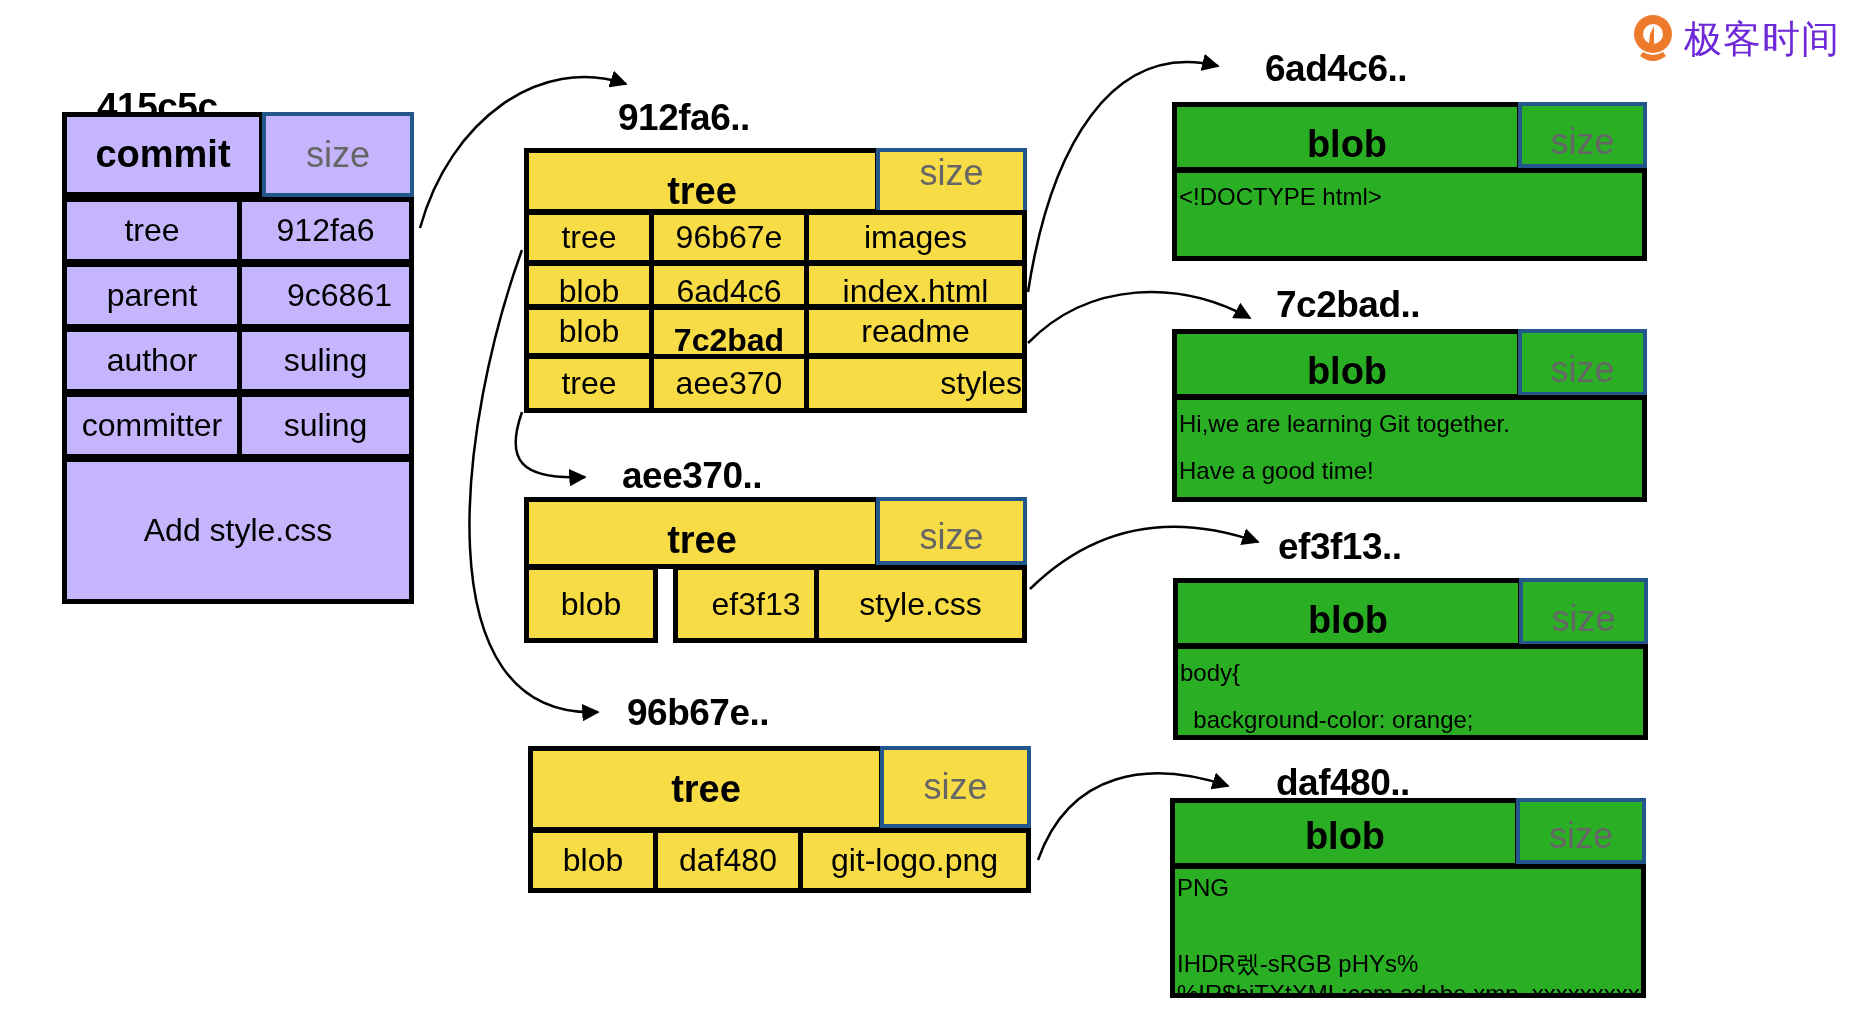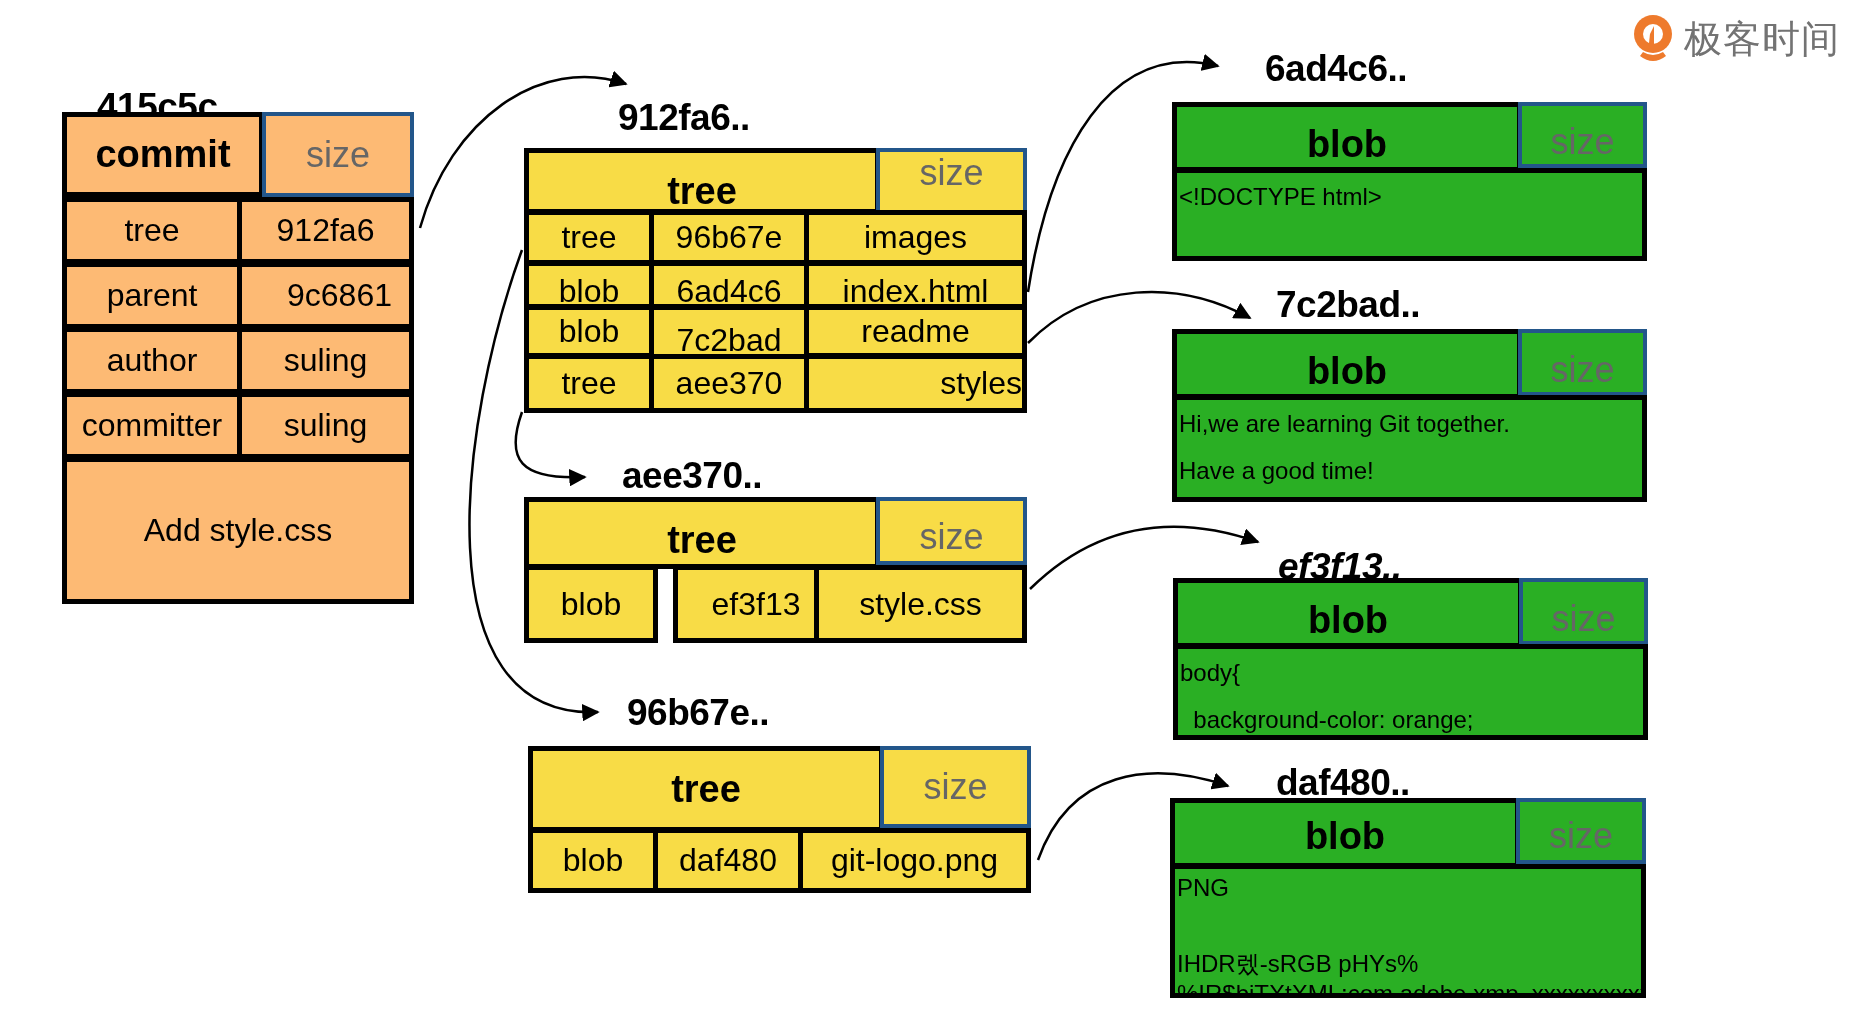--- a/index.html
+++ b/index.html
@@ -1,31 +1,31 @@
 <!DOCTYPE html>
 <html><head>
 <meta charset="utf-8">
 <style>
   html, body { margin:0; padding:0; background:#ffffff; }
   body { width:1850px; height:1026px; position:relative; overflow:hidden; font-family:"Liberation Sans", sans-serif; color:#000; }
   .abs { position:absolute; box-sizing:border-box; }
   .hash { position:absolute; font-weight:bold; font-size:37px; letter-spacing:-0.5px; line-height:1; white-space:nowrap; }
   .cell { position:absolute; box-sizing:border-box; display:flex; align-items:center; justify-content:center; white-space:nowrap; overflow:hidden; }
-  .blue { background:#fdba74;align-items:center; }
+  .blue { background:#c4b5fd;align-items:center; }
   .yellow { background:#f8dc46; }
   .green { background:#2aaf24; }
   .bk { border:5px solid #000; }
   .sizebox { border:4px solid #23568a; color:#666666; }
   .hdr-label { font-weight:bold; font-size:38px; }
   .cell-txt { font-size:32px; }
   .content { position:absolute; box-sizing:border-box; border:5px solid #000; overflow:hidden; font-size:24px; line-height:47px; padding-left:2px; }
   .content div { white-space:pre; }
   svg.arrows { position:absolute; left:0; top:0; width:1850px; height:1026px; pointer-events:none; }
   .logo { position:absolute; left:1630px; top:12px; display:flex; align-items:center; }
-  .logo-text { font-size:38px; color:#737373; margin-left:8px; letter-spacing:1px; }
+  .logo-text { font-size:38px; color:#6d28d9; margin-left:8px; letter-spacing:1px; }
 </style>
 </head>
 <body>
 
 <div class="logo">
   <svg width="46" height="54" viewBox="0 0 46 54">
     <circle cx="23" cy="22" r="19" fill="#ee7a2c"></circle>
     <circle cx="23" cy="22" r="10" fill="#ffffff"></circle>
     <path d="M20 22 L24 14 L24 40 L18 40 Z" fill="#ee7a2c"></path>
     <path d="M10 44 Q23 54 36 44 L33 40 Q23 46 13 40 Z" fill="#ee7a2c"></path>
@@ -100,21 +100,21 @@
   <div class="cell yellow bk cell-txt" style="left:125px;top:113px;width:160px;height:48px;">
       <span style="margin-top:12px;">6ad4c6</span>
     </div>
   <div class="cell yellow bk cell-txt" style="left:280px;top:113px;width:223px;height:48px;">
       <span style="margin-top:12px;">index.html</span>
     </div>
 
   <div class="cell yellow bk cell-txt" style="left:0;top:157px;width:130px;height:53px;">
       <span>blob</span>
     </div>
-  <div class="cell yellow bk cell-txt" style="left:125px;top:157px;width:160px;height:70px;">
+  <div class="cell yellow bk cell-txt" style="left:125px;top:157px;width:160px;height:70px;font-weight:bold;">
       <span>7c2bad</span>
     </div>
   <div class="cell yellow bk cell-txt" style="left:280px;top:157px;width:223px;height:53px;">
       <span>readme</span>
     </div>
 
   <div class="cell yellow bk cell-txt" style="left:0;top:206px;width:130px;height:59px;">
       <span>tree</span>
     </div>
   <div class="cell yellow bk cell-txt" style="left:125px;top:206px;width:160px;height:59px;">
@@ -183,21 +183,21 @@
     </div>
   <div class="cell green sizebox" style="left:346px;top:0;width:129px;height:67px;font-size:36px;padding-top:14px;">
       <span>size</span>
     </div>
   <div class="content green" style="left:0;top:66px;width:475px;height:107px;">
     <div>Hi,we are learning Git together.</div>
     <div>Have a good time!</div>
   </div>
 </div>
 
-<div class="hash" style="left:1278px;top:548px;font-style:italic;">ef3f13..</div>
+<div class="hash" style="left:1278px;top:528px;">ef3f13..</div>
 <div class="abs" style="left:1173px;top:578px;width:475px;height:162px;">
   <div class="cell green bk hdr-label" style="left:0;top:0;width:350px;height:70px;padding-top:14px;">
       <span>blob</span>
     </div>
   <div class="cell green sizebox" style="left:346px;top:0;width:129px;height:67px;font-size:36px;padding-top:14px;">
       <span>size</span>
     </div>
   <div class="content green" style="left:0;top:66px;width:475px;height:96px;">
     <div>body{</div>
     <div>  background-color: orange;</div>

